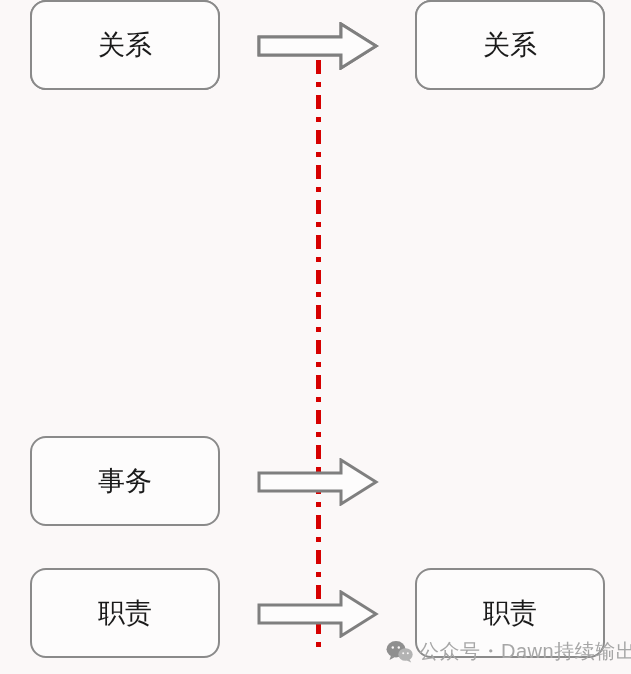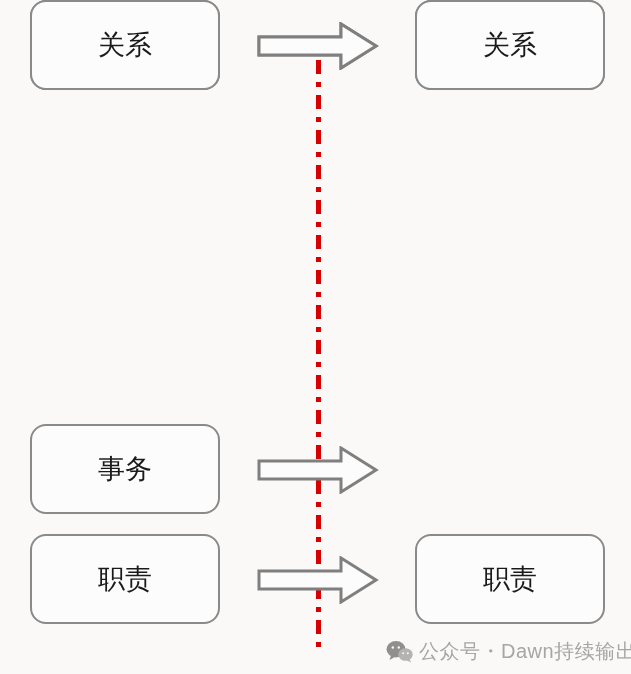--- a/index.html
+++ b/index.html
@@ -39,22 +39,22 @@
   }
 
   .row {
     position: absolute;
     left: 0;
     width: 502px;
     height: 90px;
   }
   .row:nth-of-type(1) { top: 117px; }
   .row:nth-of-type(2) { top: 266px; }
-  .row:nth-of-type(3) { top: 424px; }
-  .row:nth-of-type(4) { top: 534px; }
+  .row:nth-of-type(3) { top: 436px; }
+  .row:nth-of-type(4) { top: 568px; }
 
   .node {
     position: absolute;
     top: 0;
     width: 190px;
     height: 90px;
     box-sizing: border-box;
     border: 2.5px solid var(--box-border, #8a8a8a);
     border-radius: 16px;
     background: #fdfcfc;

